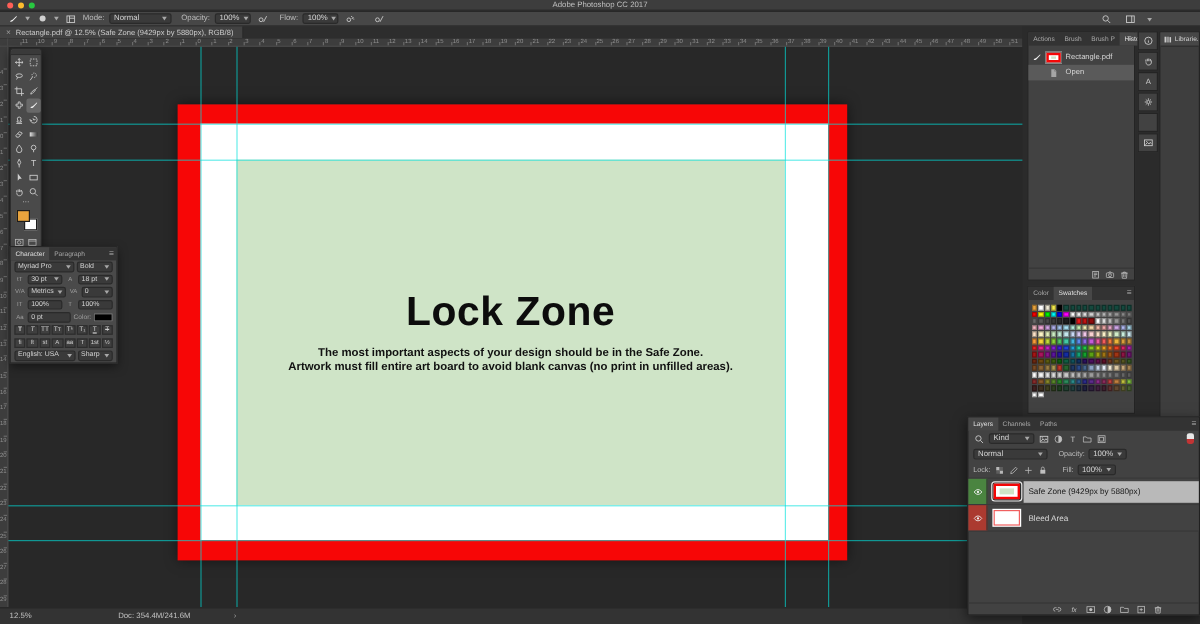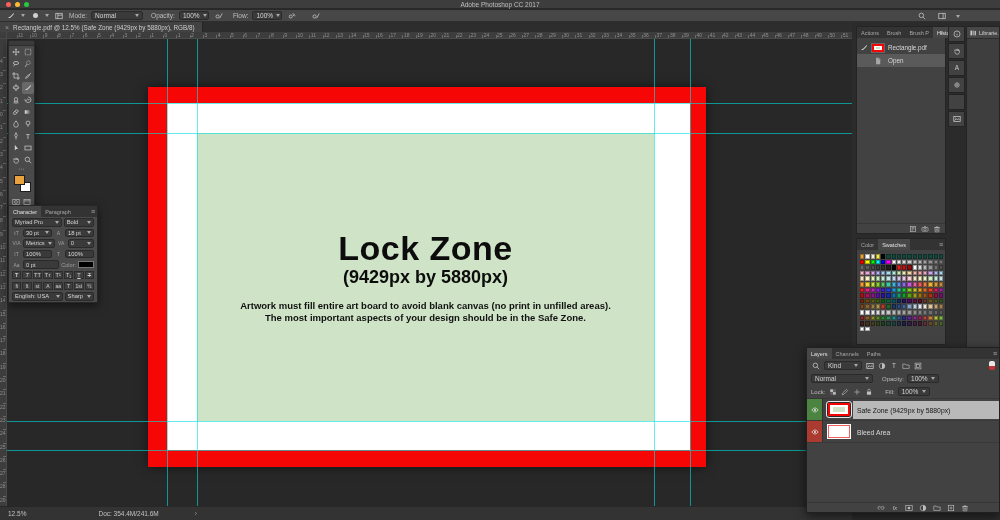--- a/index.html
+++ b/index.html
@@ -407,24 +407,23 @@
         <span class="rlab" style="left: 0px; top: 457.7px;">29</span>
         <span class="rtick" style="top: 456.7px; right: 0px; height: 1px; width: 3px;"></span>
       </div>
     <div class="rcorner"></div>
 
     <div class="canvas">
       <div class="bleed" id="bleedbg" style="background: rgb(247, 6, 6);">
         <div class="trim">
           <div class="safezone" id="safebg" style="background: rgb(207, 228, 199);">
             <div class="cz-title">Lock Zone</div>
-            <div class="cz-sub">(9429px by 5880px)</div>
             <div class="cz-lines">
+              <div>The most important aspects of your design should be in the Safe Zone.</div>
               <div>Artwork must fill entire art board to avoid blank canvas (no print in unfilled areas).</div>
-              <div>The most important aspects of your design should be in the Safe Zone.</div>
             </div>
           </div>
         </div>
       </div>
     </div>
     <div id="guides">
         <div class="guide-v" style="left: 167px; background: rgba(0, 225, 220, 0.6);"></div>
         <div class="guide-v" style="left: 197px; background: rgba(0, 225, 220, 0.6);"></div>
         <div class="guide-v" style="left: 654px; background: rgba(0, 225, 220, 0.6);"></div>
         <div class="guide-v" style="left: 690px; background: rgba(0, 225, 220, 0.6);"></div>

